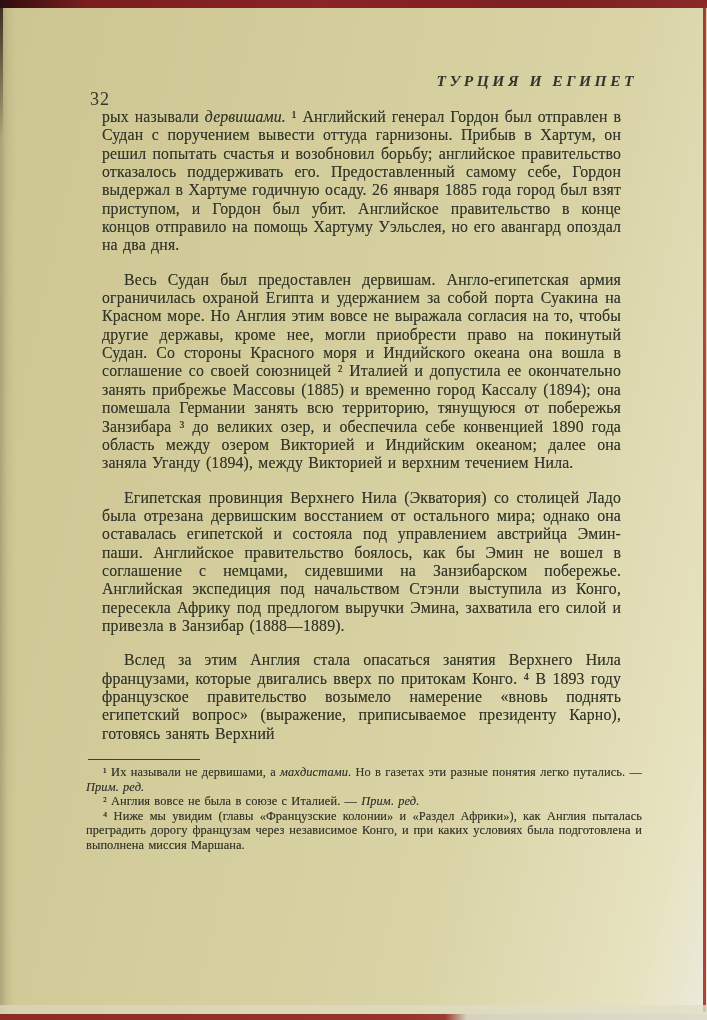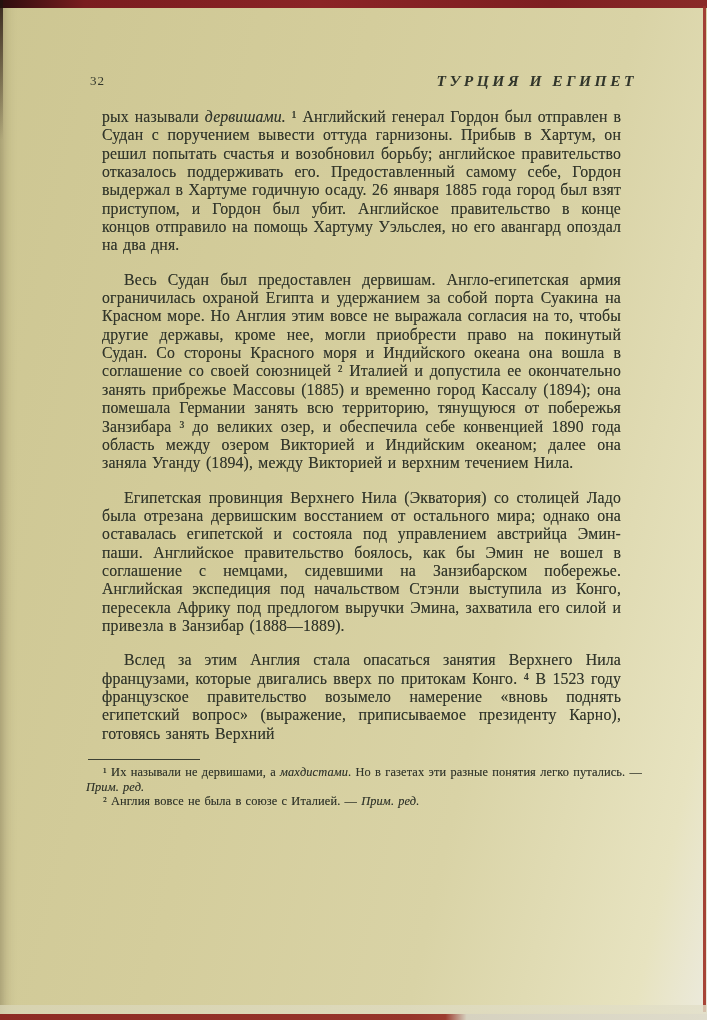--- a/index.html
+++ b/index.html
@@ -49,22 +49,22 @@
     box-sizing: border-box;
   }
   .header {
     position: relative;
     width: 551px;
     height: 20px;
     margin-bottom: 11px;
   }
   .pagenum {
     position: absolute;
-    left: 4px; top: 1px;
-    font-size: 13px;
+    left: 4px; top: 17px;
+    font-size: 18px;
     letter-spacing: 1px;
   }
   .title {
     display: block;
     text-align: right;
     font-style: italic;
     font-weight: bold;
     font-size: 15.5px;
     letter-spacing: 3.5px;
     white-space: nowrap;
@@ -118,22 +118,23 @@
   <div class="content">
     <div class="header">
       <span class="pagenum">32</span>
       <span class="title">ТУРЦИЯ И ЕГИПЕТ</span>
     </div>
 
     <div class="bodytext">
       <p class="noindent"><span>рых называли </span><span class="it">дервишами.</span><span> ¹ Английский генерал Гордон был отправлен в Судан с поручением вывести оттуда гарнизоны. Прибыв в Хартум, он решил попытать счастья и возобновил борьбу; английское правительство отказалось поддерживать его. Предоставленный самому себе, Гордон выдержал в Хартуме годичную осаду. 26 января 1885 года город был взят приступом, и Гордон был убит. Английское правительство в конце концов отправило на помощь Хартуму Уэльслея, но его авангард опоздал на два дня.</span></p>
       <p><span>Весь Судан был предоставлен дервишам. Англо-египетская армия ограничилась охраной Египта и удержанием за собой порта Суакина на Красном море. Но Англия этим вовсе не выражала согласия на то, чтобы другие державы, кроме нее, могли приобрести право на покинутый Судан. Со стороны Красного моря и Индийского океана она вошла в соглашение со своей союзницей ² Италией и допустила ее окончательно занять прибрежье Массовы (1885) и временно город Кассалу (1894); она помешала Германии занять всю территорию, тянущуюся от побережья Занзибара ³ до великих озер, и обеспечила себе конвенцией 1890 года область между озером Викторией и Индийским океаном; далее она заняла Уганду (1894), между Викторией и верхним течением Нила.</span></p>
       <p><span>Египетская провинция Верхнего Нила (Экватория) со столицей Ладо была отрезана дервишским восстанием от остального мира; однако она оставалась египетской и состояла под управлением австрийца Эмин-паши. Английское правительство боялось, как бы Эмин не вошел в соглашение с немцами, сидевшими на Занзибарском побережье. Английская экспедиция под начальством Стэнли выступила из Конго, пересекла Африку под предлогом выручки Эмина, захватила его силой и привезла в Занзибар (1888—1889).</span></p>
-      <p><span>Вслед за этим Англия стала опасаться занятия Верхнего Нила французами, которые двигались вверх по притокам Конго. ⁴ В 1523 году французское правительство возымело намерение «вновь поднять египетский вопрос» (выражение, приписываемое президенту Карно), готовясь занять Верхний</span></p>
+      <p><span>Вслед за этим Англия стала опасаться занятия Верхнего Нила французами, которые двигались вверх по притокам Конго. ⁴ В 1893 году французское правительство возымело намерение «вновь поднять египетский вопрос» (выражение, приписываемое президенту Карно), готовясь занять Верхний</span></p>
     </div>
 
     <div class="footnotes">
       <div class="fnrule"></div>
       <p><span>¹ Их называли не дервишами, а </span><span class="it">махдистами</span><span>. Но в газетах эти разные понятия легко путались. — </span><span class="it">Прим. ред.</span></p>
       <p><span>² Англия вовсе не была в союзе с Италией. — </span><span class="it">Прим. ред.</span></p>
+      <p><span>⁴ Ниже мы увидим (главы «Французские колонии» и «Раздел Африки»), как Англия пыталась преградить дорогу французам через независимое Конго, и при каких условиях была подготовлена и выполнена миссия Маршана.</span></p>
     </div>
   </div>
 </div>
 
 </body></html>

